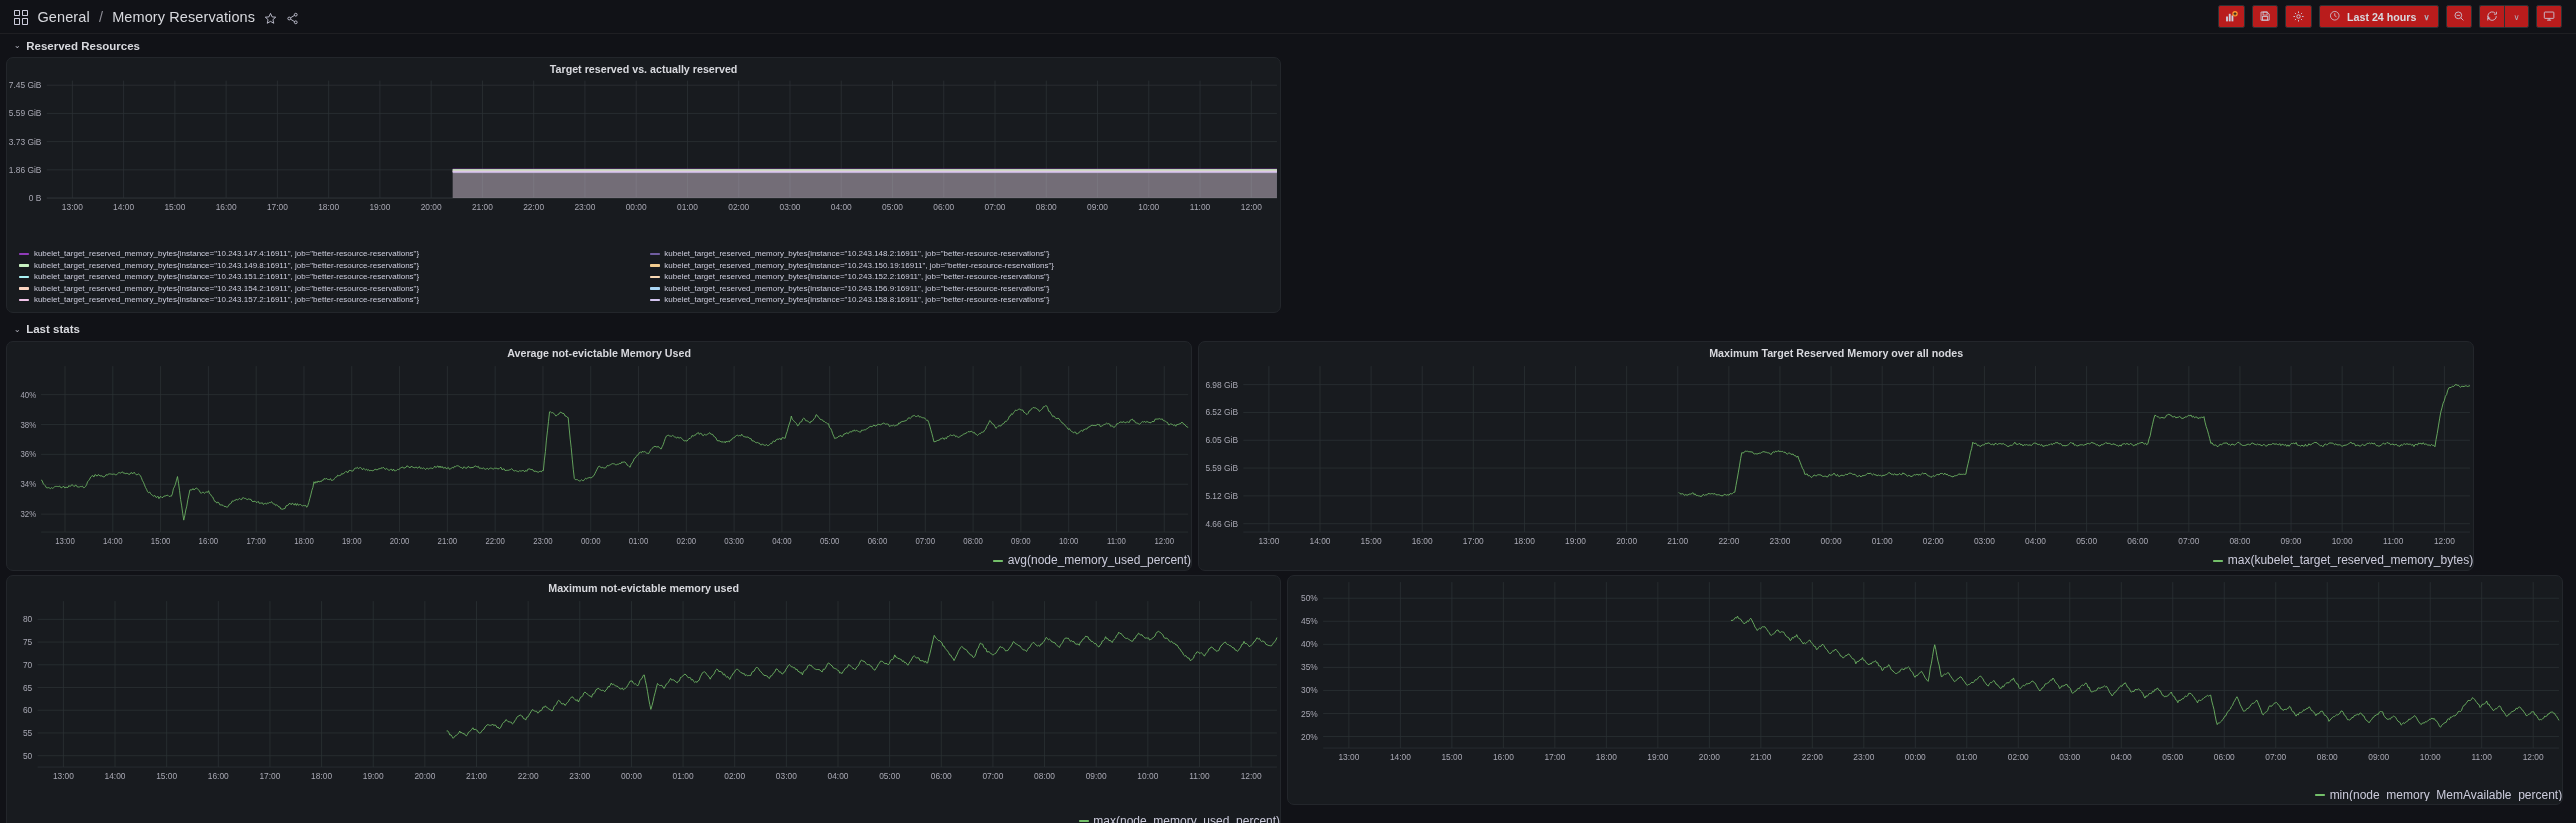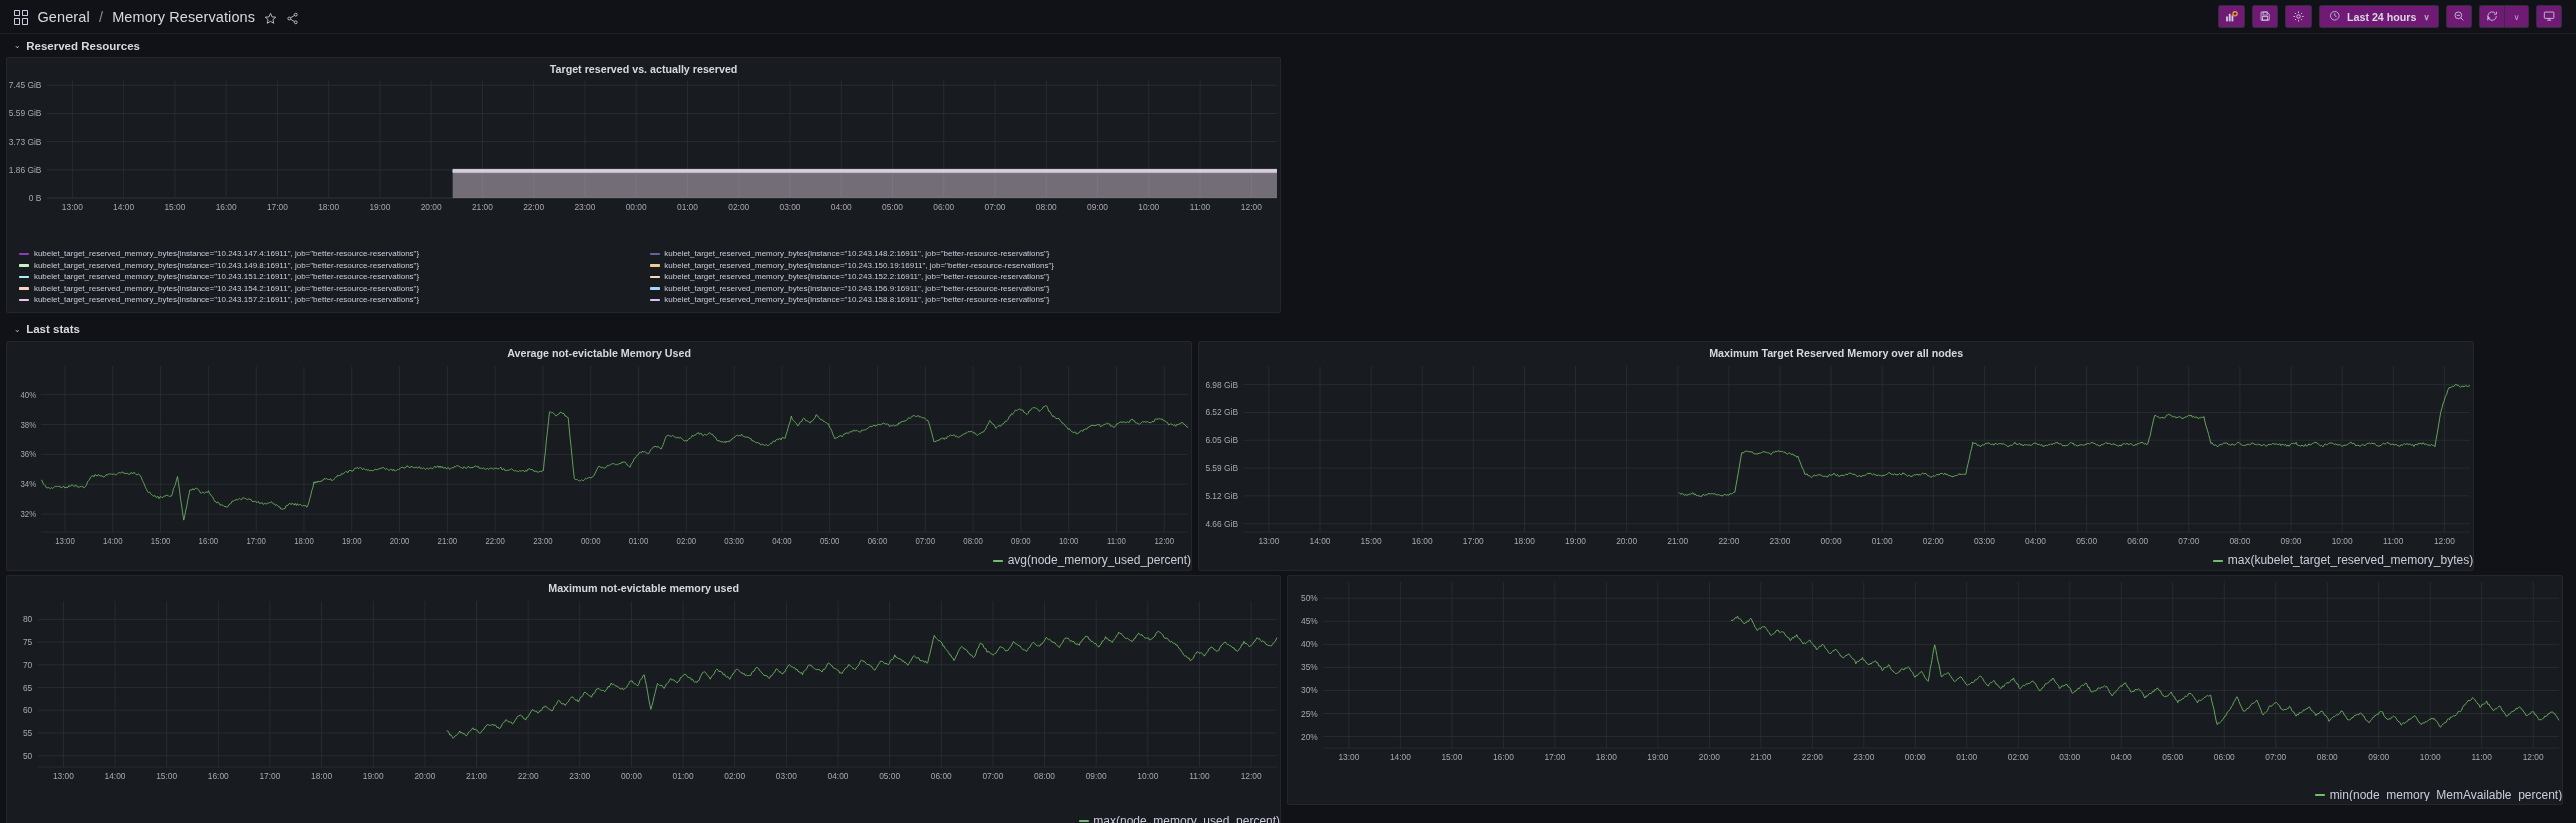--- a/index.html
+++ b/index.html
@@ -21,21 +21,21 @@
   .nav-left { display: flex; align-items: flex-end; gap: 9.2px; }
   .grid-icon { width: 14.5px; height: 14.5px; display: grid;
     grid-template-columns: 1fr 1fr; grid-template-rows: 1fr 1fr; gap: 2.3px; }
   .grid-icon i { background: transparent; border: 1.2px solid #ccccdc; border-radius: 0.8px; display:block; }
   .crumb { font-size: 14.5px; color: #d8d9de; font-weight: 400; letter-spacing: 0.1px; }
   .crumb-sep { font-size: 14.5px; color: #8e8e97; }
   .star-icon, .share-icon { cursor: pointer; display:flex; align-items:center; }
   .nav-right { margin-left: auto; display: flex; align-items: center; gap: 6.9px; }
   .tbtn {
     height: 23px; min-width: 24.5px;
-    background: #701a75; border: 0.8px solid #2c3235; border-radius: 2.3px;
+    background: #b91c1c; border: 0.8px solid #2c3235; border-radius: 2.3px;
     display: flex; align-items: center; justify-content: center;
     padding: 0 6.1px; cursor: pointer; color: #ccccdc;
   }
   .timepicker { gap: 6.9px; padding: 0 8.4px; font-size: 10.7px; font-weight: 600; color: #d8d9de; }
   .refresh-group { display: flex; }
   .refresh-group .tbtn { border-radius: 0; border-right: none; }
   .refresh-group .tbtn:first-child { border-radius: 2.3px 0 0 2.3px; }
   .refresh-group .tbtn:last-child { border-radius: 0 2.3px 2.3px 0; border-right: 0.8px solid #2c3235; }
 
   
@@ -43,21 +43,21 @@
     height: 23px; display: flex; align-items: center; gap: 5.4px;
     padding-left: 7.7px; cursor: pointer;
   }
   .row-title { font-size: 11.5px; font-weight: 600; color: #d8d9de; }
   .chev { color: #b0b0bb; font-size: 8.4px; line-height: 1; display:inline-block; }
 
   
   .panel {
     background: #181b1f;
     border: 0.8px solid #23262b;
-    border-radius: 2px;
+    border-radius: 7px;
     position: relative;
     overflow: hidden;
   }
   .panel-title {
     text-align: center; font-size: 10.7px; font-weight: 600;
     color: #d8d9de; padding-top: 5.4px; height: 18.4px;
     white-space: nowrap; overflow: hidden;
   }
   .plot-wrap { position: relative; width: 100%; }
   svg.plot { display: block; width: 100%; height: 100%; }

